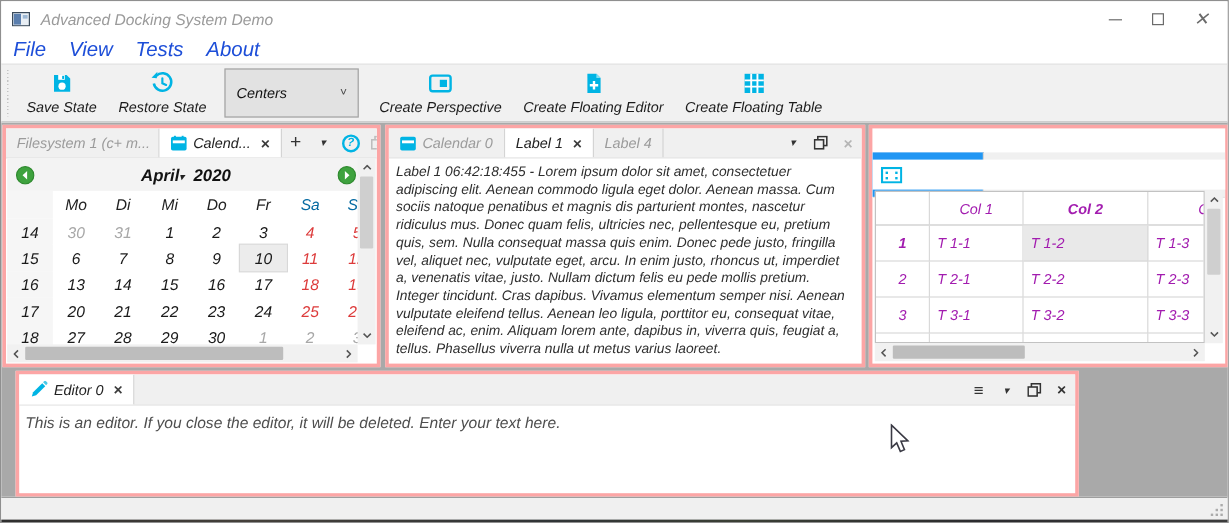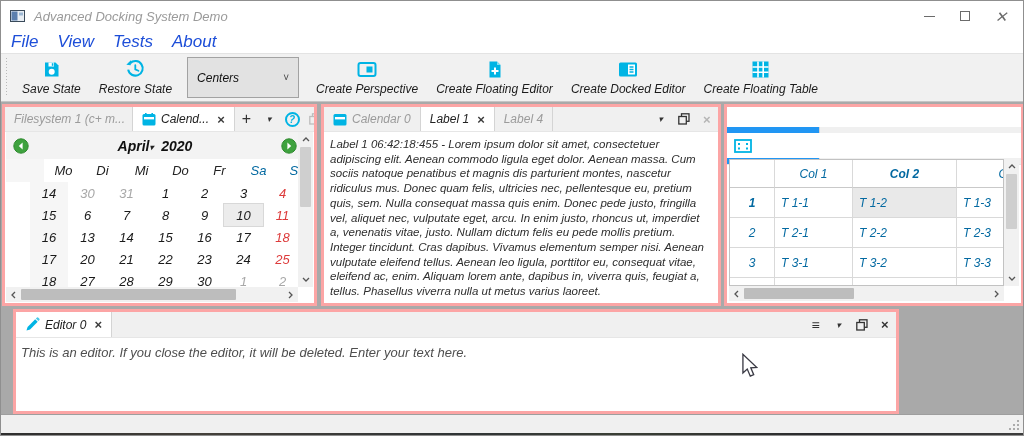--- a/index.html
+++ b/index.html
@@ -49,21 +49,21 @@
   .dock-right  { left:723px; top:103px; width:300px; height:202px; }
   .dock-editor { left:12px;  top:308px; width:886px; height:105px; }
 
   
   .cal-head { position:absolute; left:1px; top:25px; width:298px; height:27px; background:#f3f3f3; display:flex; align-items:center; padding:0 7px; }
   .cal-title { flex:1; text-align:center; font-weight:bold; font-size:14px; color:#111; }
   .cal-title .mcaret { font-size:8px; color:#222; vertical-align:middle; }
   .nav-btn { width:16px; height:16px; flex-shrink:0; }
   .cal-daynames, .cal-grid { position:absolute; left:1px; width:311px; display:grid; grid-template-columns:38px repeat(7,39px); font-size:13px; }
   .cal-daynames { top:52px; height:23px; }
-  .cal-grid { top:75px; grid-auto-rows:22px;margin-left:24px; }
+  .cal-grid { top:75px; grid-auto-rows:22px; }
   .cal-cell { display:flex; align-items:center; justify-content:center; color:#1a1a1a; }
   .dayname { color:#222; }
   .dayname.weekend { color:#0369a1; }
   .wknum { background:#f6f6f6; color:#1a1a1a; }
   .day.weekend { color:#dd3b3b; }
   .day.muted { color:#a8a8a8; }
   .day.selected { background:#ececec; outline:1px solid #d8d8d8; }
 
   
   .vsb { position:absolute; width:15px; background:#f1f1f1; display:flex; flex-direction:column; align-items:center; z-index:5; }
@@ -77,21 +77,21 @@
   .tbl-vsb { right:2px; top:52px; bottom:17px; }
   .tbl-hsb { left:2px; right:17px; bottom:2px; }
 
   
   .lorem { padding:5px 6px; font-size:11.5px; line-height:14.7px; color:#2e2e2e; }
 
   
   .tbl-toolbar { position:absolute; left:0; top:26px; width:298px; height:25px; background:#fff; display:flex; align-items:center; padding-left:7px; }
   .table-wrap { position:absolute; left:2px; top:52px; right:17px; bottom:17px; border:1px solid #c2c2c2; background:#fff; overflow:hidden; }
   .trow { display:flex; width:340px; }
-  .tcell { flex-shrink:0; font-size:12px; color:#0369a1; border-right:1px solid #d9d9d9; border-bottom:1px solid #d9d9d9; display:flex; align-items:center; }
+  .tcell { flex-shrink:0; font-size:12px; color:#a21caf; border-right:1px solid #d9d9d9; border-bottom:1px solid #d9d9d9; display:flex; align-items:center; }
   .thead .tcell { justify-content:center; border-bottom:1px solid #c9c9c9; height:28px; }
   .tbody .tcell { height:30px; padding-left:6px; }
   .tbody .tcell.rowhdr { justify-content:center; padding-left:0; }
   .c0 { width:45px; } .c1 { width:78px; } .c2 { width:104px; } .c3 { width:112px; }
   .tcell.boldhdr { font-weight:bold; }
   .tcell.selcell { background:#e9e9e9; }
 
   
   .editor-text { padding:7px 5px; font-size:13px; color:#4e4e4e; }
 
@@ -173,28 +173,20 @@
 
     <div class="tb-btn">
       <svg width="18" height="19" viewBox="0 0 18 19">
         <path d="M3.5 1.5 h7.5 l3.5 3.5 V17.5 H3.5 Z" fill="#00b4e4"></path>
         <path d="M11 1.5 v3.5 h3.5" fill="#7fe0f2"></path>
         <path d="M9 7.5 v7 M5.5 11 h7" stroke="#fff" stroke-width="2"></path>
       </svg>
       <span>Create Floating Editor</span>
     </div>
 
-    <div class="tb-btn">
-      <svg width="20" height="19" viewBox="0 0 20 19">
-        <rect x="1" y="2.5" width="18" height="14" rx="1.5" fill="#00b4e4"></rect>
-        <rect x="10" y="4.5" width="7" height="10" fill="#fff"></rect>
-        <path d="M11.5 7 h4 M11.5 9.5 h4 M11.5 12 h4" stroke="#00b4e4" stroke-width="1.3"></path>
-      </svg>
-      <span>Create Docked Editor</span>
-    </div>
 
     <div class="tb-btn">
       <svg width="19" height="19" viewBox="0 0 19 19">
         <rect x="1.5" y="1.5" width="16" height="16" fill="#00b4e4"></rect>
         <path d="M7 1.5 V17.5 M12.2 1.5 V17.5 M1.5 7 H17.5 M1.5 12.2 H17.5" stroke="#fff" stroke-width="1.6"></path>
       </svg>
       <span>Create Floating Table</span>
     </div>
   </div>
 

